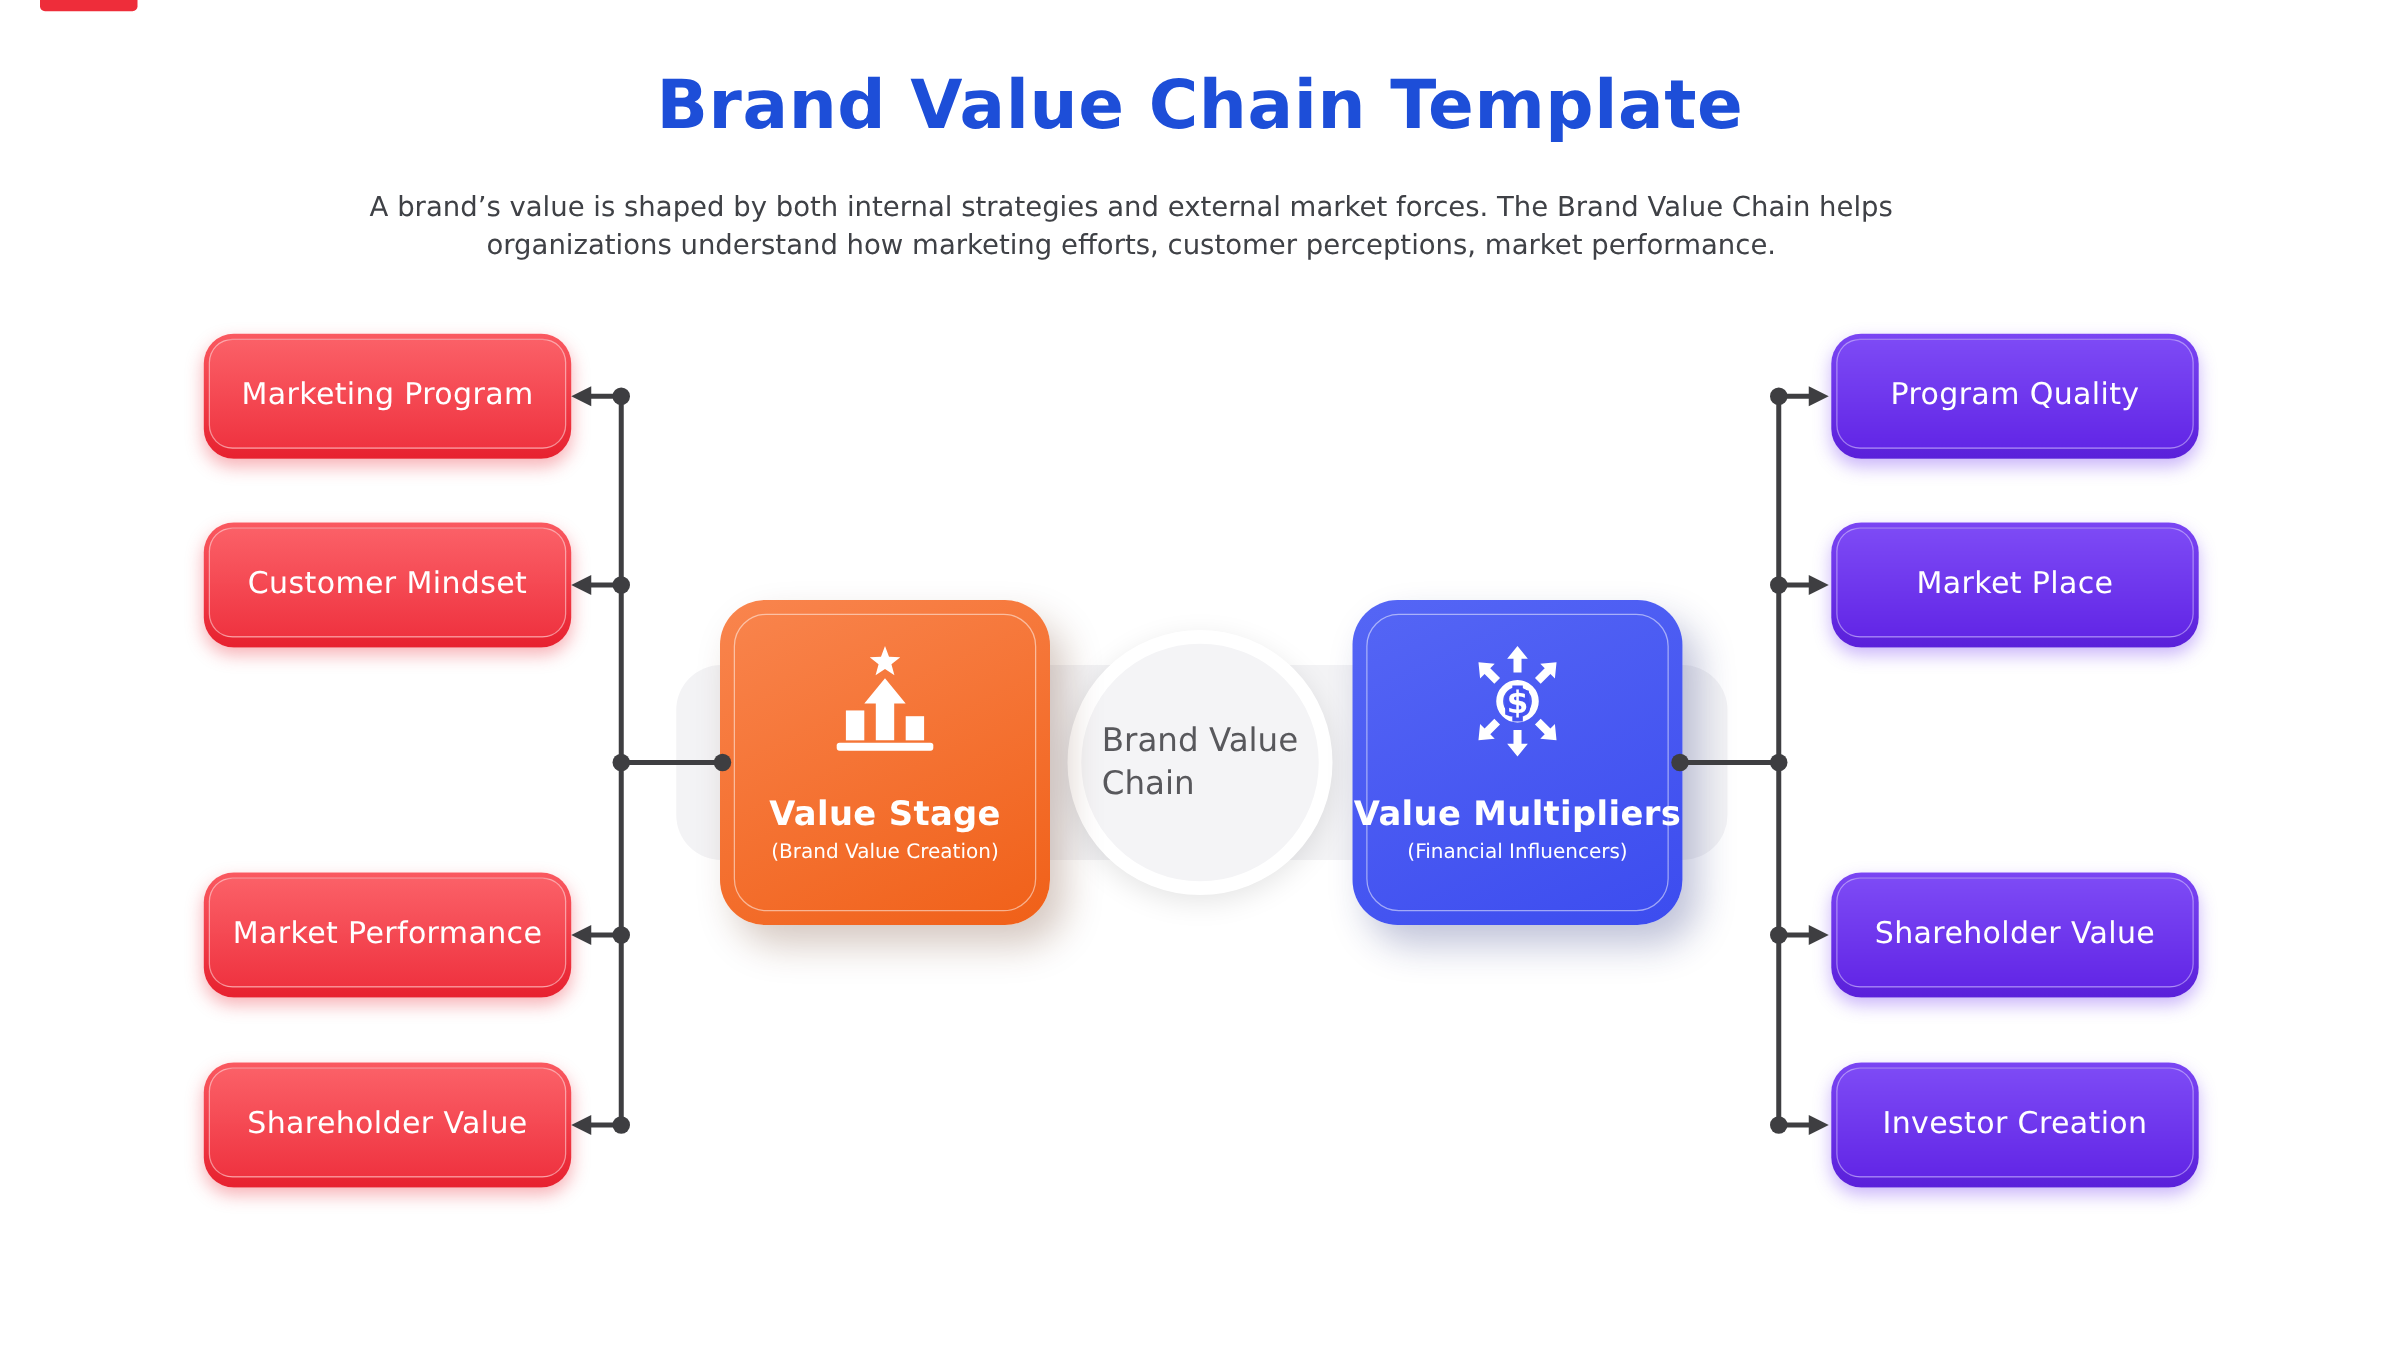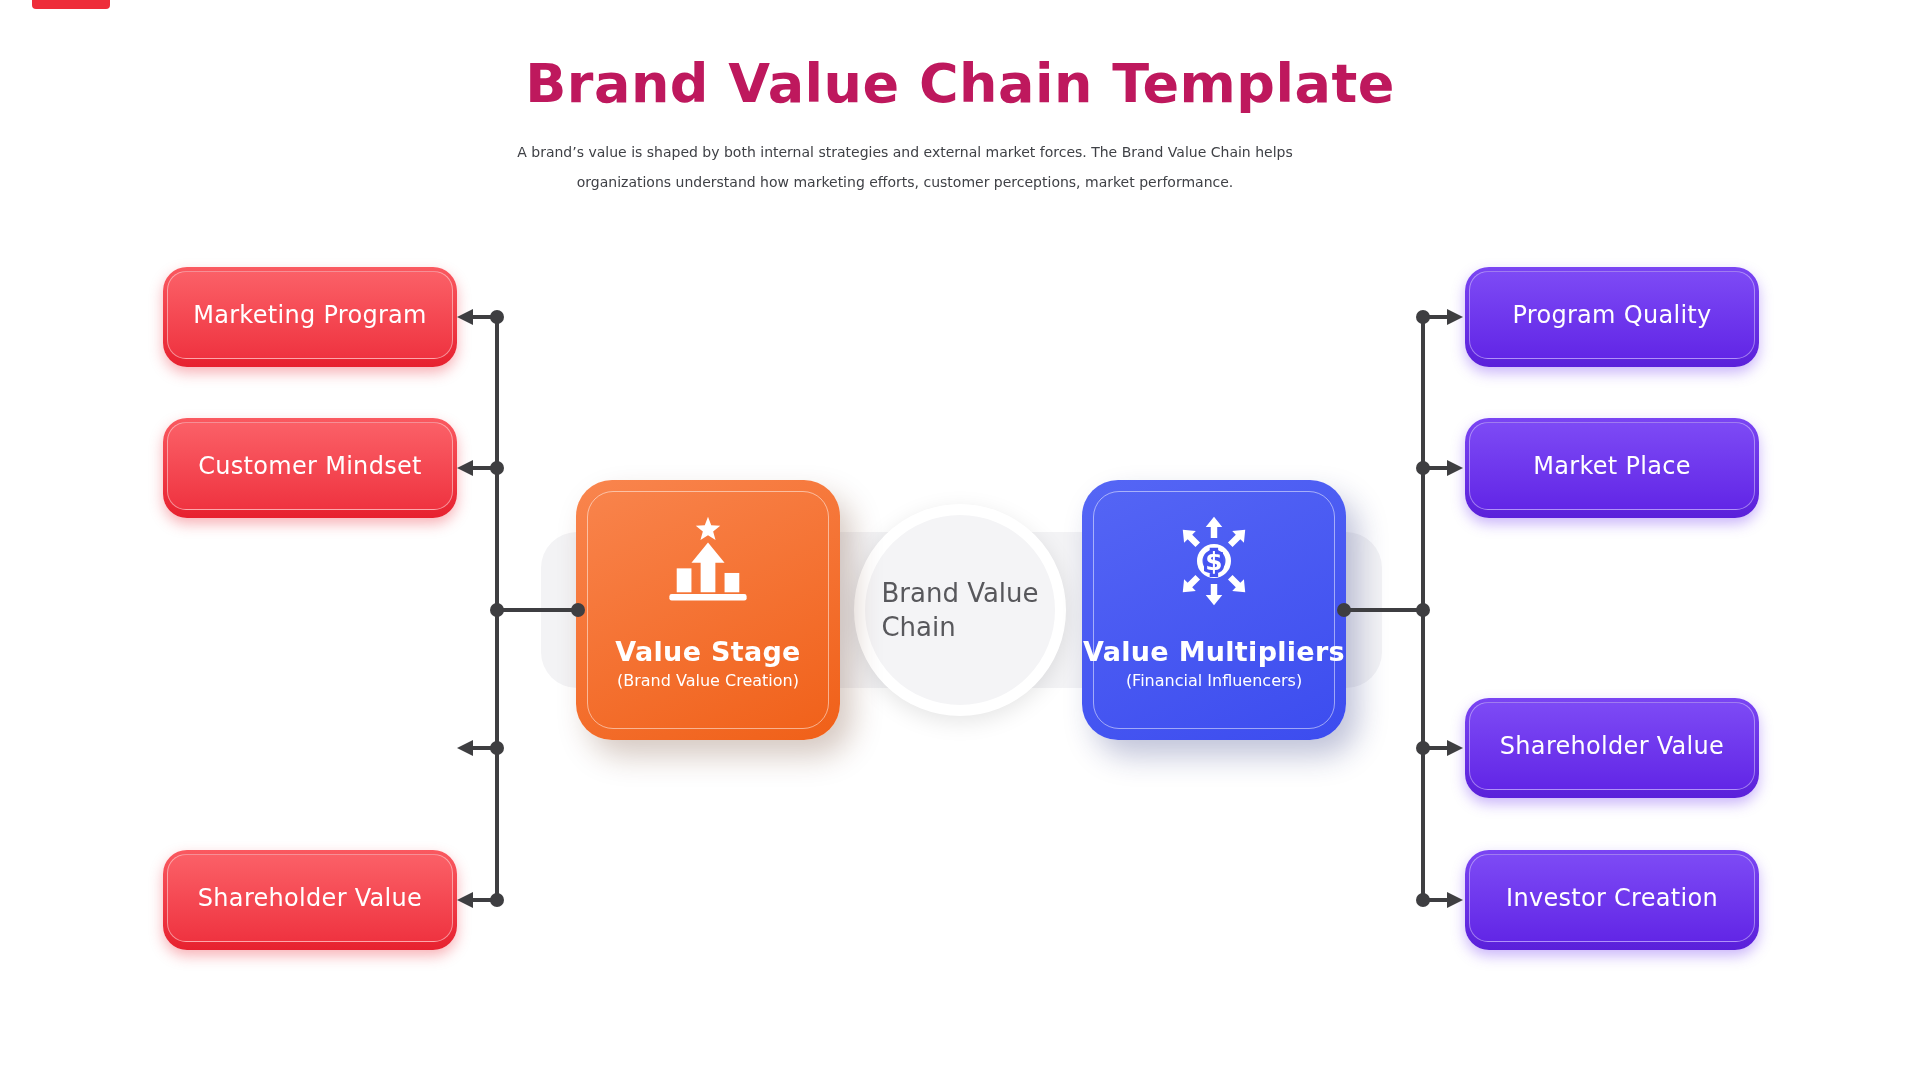--- a/index.html
+++ b/index.html
@@ -4,23 +4,23 @@
 <style>
   * { box-sizing: border-box; margin: 0; padding: 0; }
   html,body { width:1920px; height:1080px; background:#ffffff; overflow:hidden;
               font-family:"DejaVu Sans","Liberation Sans",sans-serif; }
   .stage { position:relative; width:1920px; height:1080px; background:#fff; }
 
   .corner-mark { position:absolute; left:32px; top:0; width:78px; height:9px;
                  background:#ee2d3a; border-radius:0 0 4px 4px; z-index:6; }
 
   .title { position:absolute; top:52px; left:0; width:100%; text-align:center;
-           font-size:54px; font-weight:700; color:#be185d; letter-spacing:.5px; z-index:2; }
-  .subtitle { position:absolute; top:137px; left:0; right:110px; text-align:center;
-              font-size:14px; line-height:30px; color:#3f4146; z-index:2; }
+           font-size:54px; font-weight:700; color:#1d4ed8; letter-spacing:.5px; z-index:2; }
+  .subtitle { position:absolute; top:152px; left:0; right:110px; text-align:center;
+              font-size:22px; line-height:30px; color:#3f4146; z-index:2; }
   .subtitle div { white-space:nowrap; }
 
   
   .node { position:absolute; width:294px; height:100px; border-radius:24px; z-index:4; }
   .node-inner { position:absolute; left:4px; right:4px; top:4px; bottom:8px;
                 border-radius:19px; display:flex; align-items:center; justify-content:center;
                 color:#fff; font-size:24px; font-weight:500; letter-spacing:.3px; }
   .red    { background:linear-gradient(180deg,#fa5960 0%,#e7212f 100%);
             box-shadow:0 6px 14px rgba(234,38,52,.35);padding-left:30px; }
   .red .node-inner    { background:linear-gradient(180deg,#fb6067 0%,#ef3340 100%);
@@ -70,20 +70,23 @@
   <div class="subtitle">
     <div>A brand’s value is shaped by both internal strategies and external market forces. The Brand Value Chain helps</div>
     <div>organizations understand how marketing efforts, customer perceptions, market performance.</div>
   </div>
 
   <div class="node red l row1">
     <div class="node-inner">Marketing Program</div>
   </div>
   <div class="node red l row2">
     <div class="node-inner">Customer Mindset</div>
+  </div>
+  <div class="node red l row3">
+    <div class="node-inner">Market Performance</div>
   </div>
   <div class="node red l row4">
     <div class="node-inner">Shareholder Value</div>
   </div>
 
   <div class="node purple r row1">
     <div class="node-inner">Program Quality</div>
   </div>
   <div class="node purple r row2">
     <div class="node-inner">Market Place</div>

